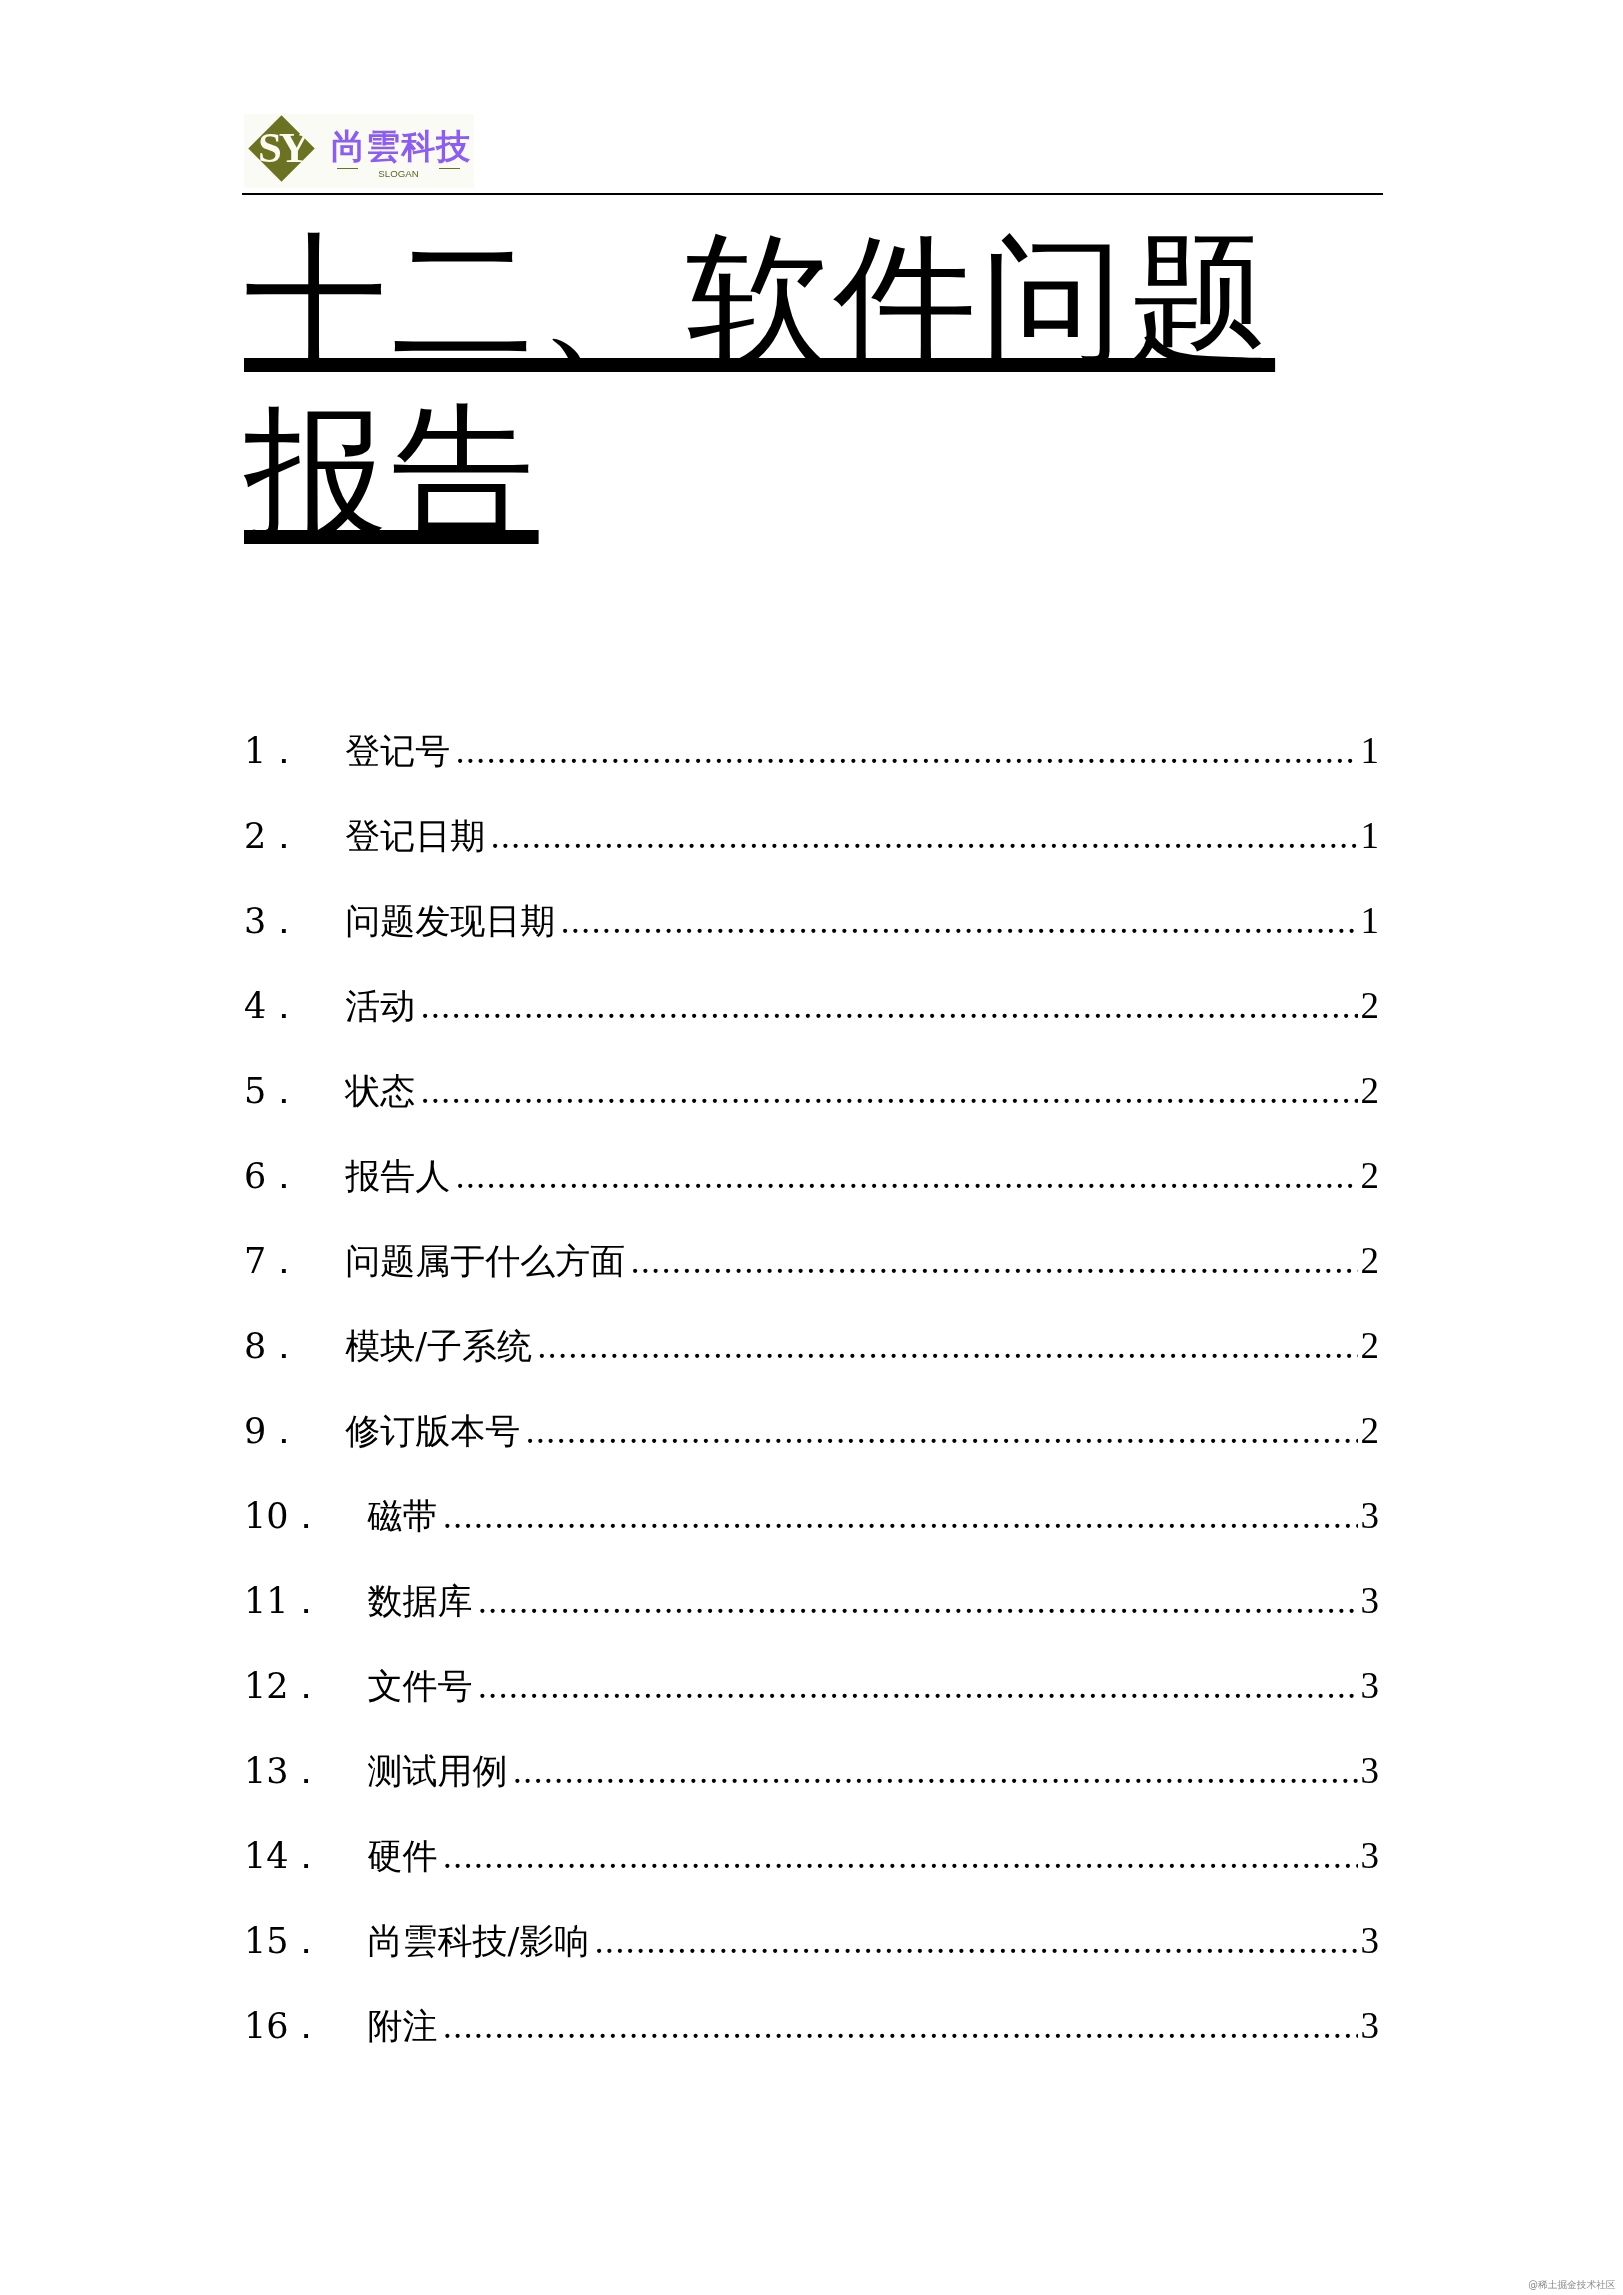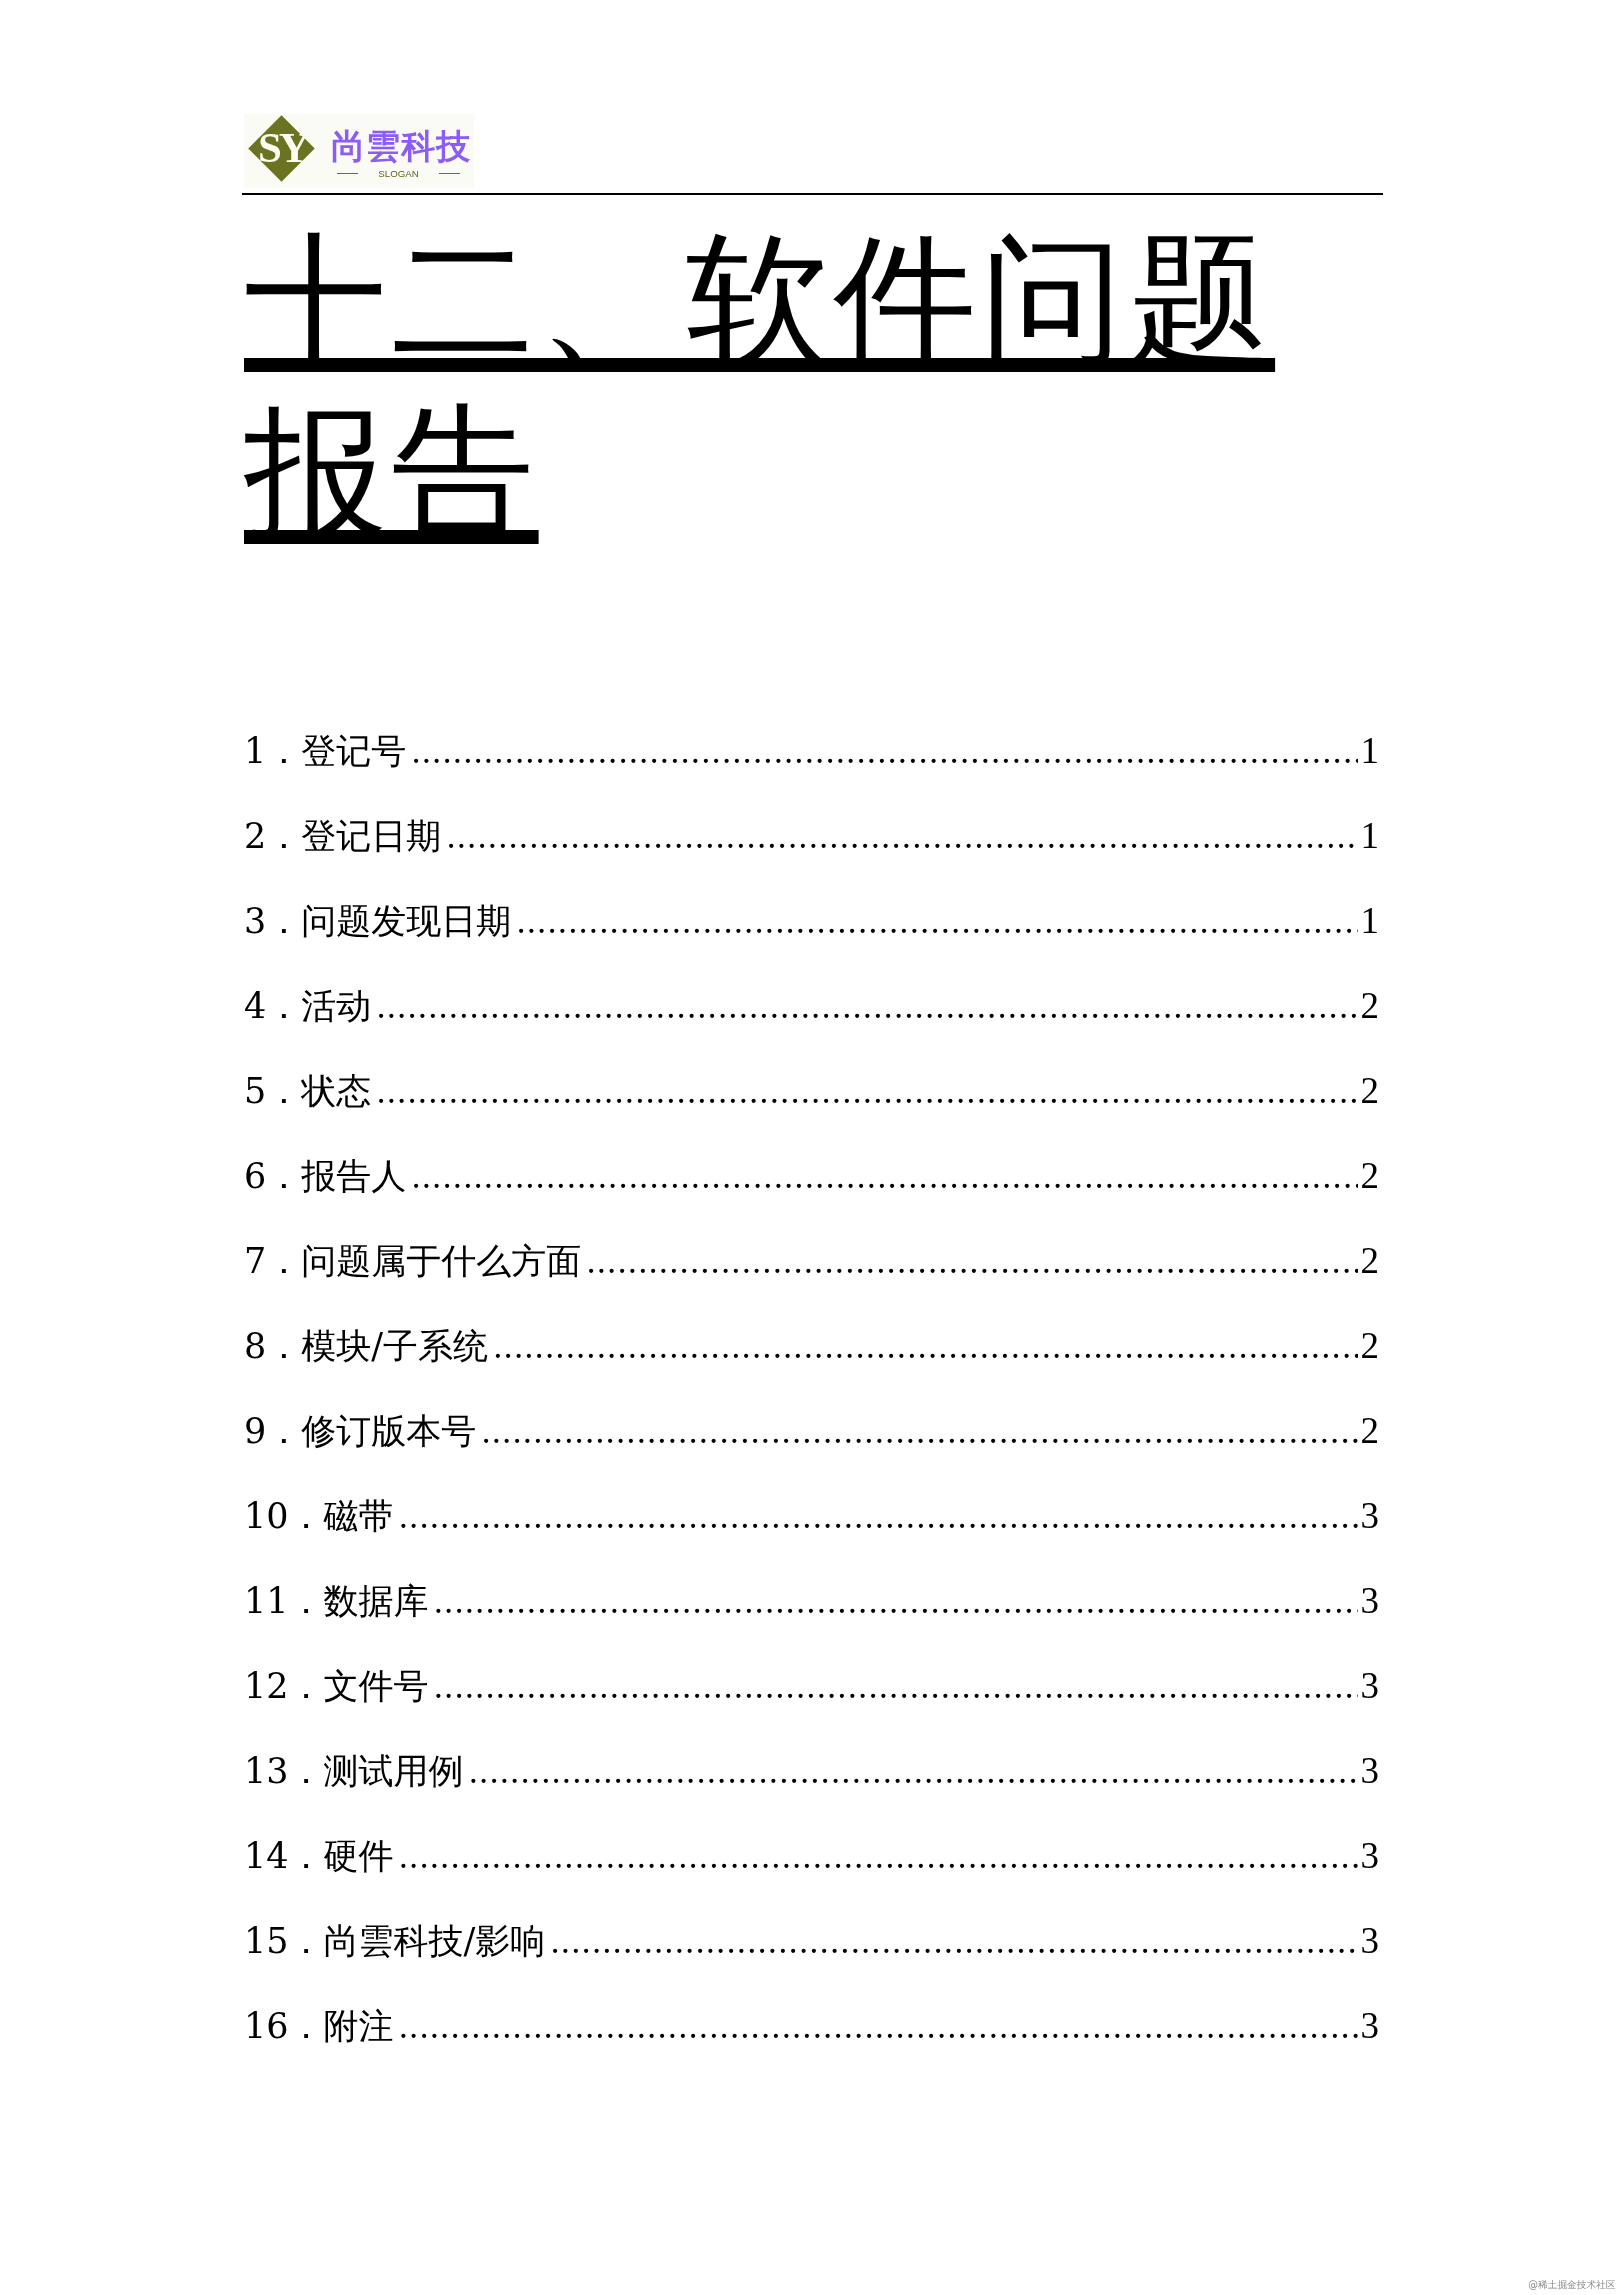--- a/index.html
+++ b/index.html
@@ -58,21 +58,21 @@
       line-height: 38px;
       color: #8b5cf6;
       letter-spacing: 1.1px;
     }
     .logo-slogan {
       position: absolute;
       left: 93px;
       top: 54px;
       width: 123px;
       display: flex;
-      align-items: center;
+      align-items: flex-start;
       gap: 20px;
       font-family: "Liberation Sans", sans-serif;
       font-size: 9.7px;
       color: #5a6420;
     }
     .logo-slogan .line {
       flex: 1;
       height: 1.1px;
       background: #6b7322;
     }
@@ -113,20 +113,21 @@
       font-size: 35px;
       line-height: 48px;
     }
     .toc-num {
       font-family: "DejaVu Serif", serif;
       white-space: pre;
     }
     .toc-label {
       font-family: "DejaVu Serif", serif;
       white-space: nowrap;
+      margin-left: 44px;
     }
     .toc-leader {
       flex: 1;
       overflow: hidden;
       white-space: nowrap;
       margin: 0 2.1px 0 5.4px;
       font-family: "Liberation Serif", serif;
       letter-spacing: 1.6px;
     }
     .toc-leader::after {

